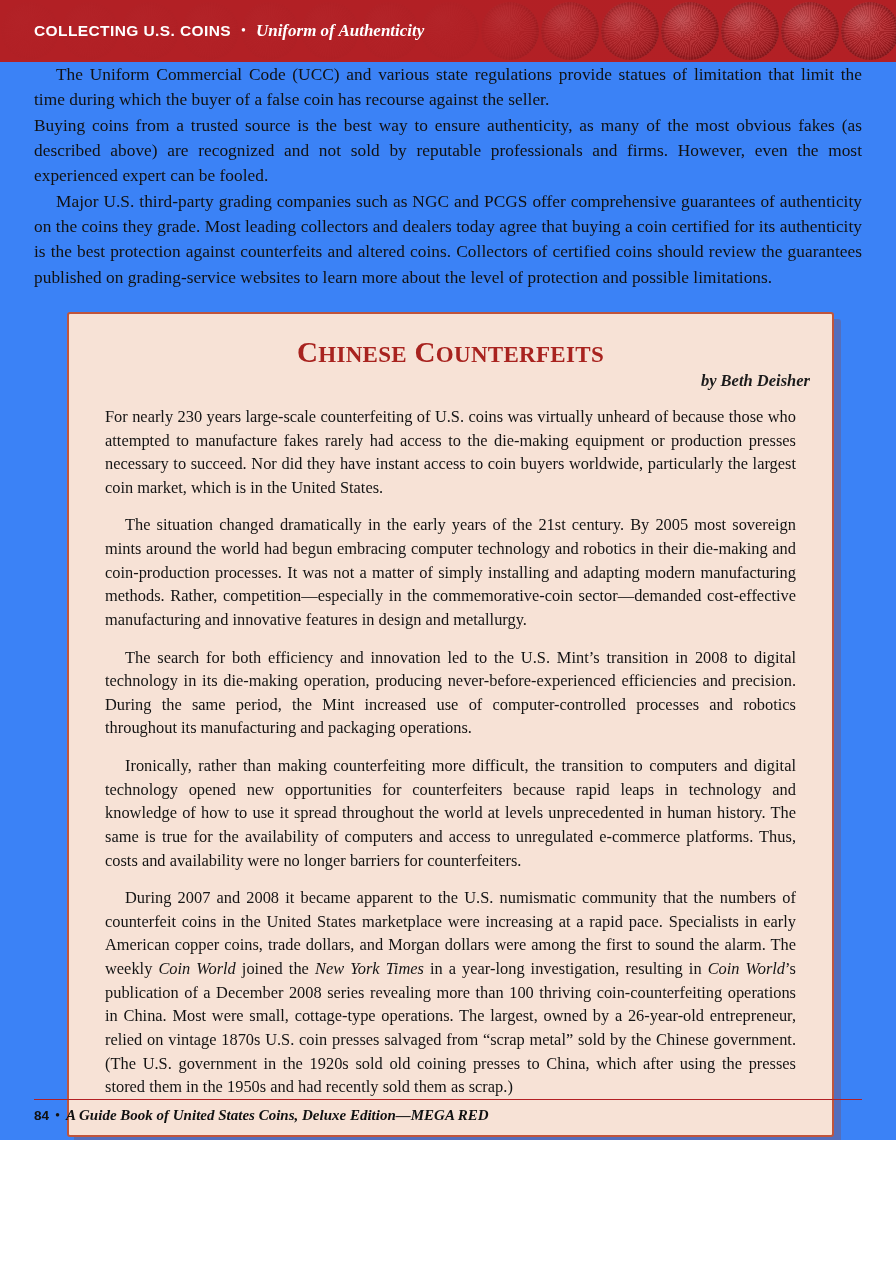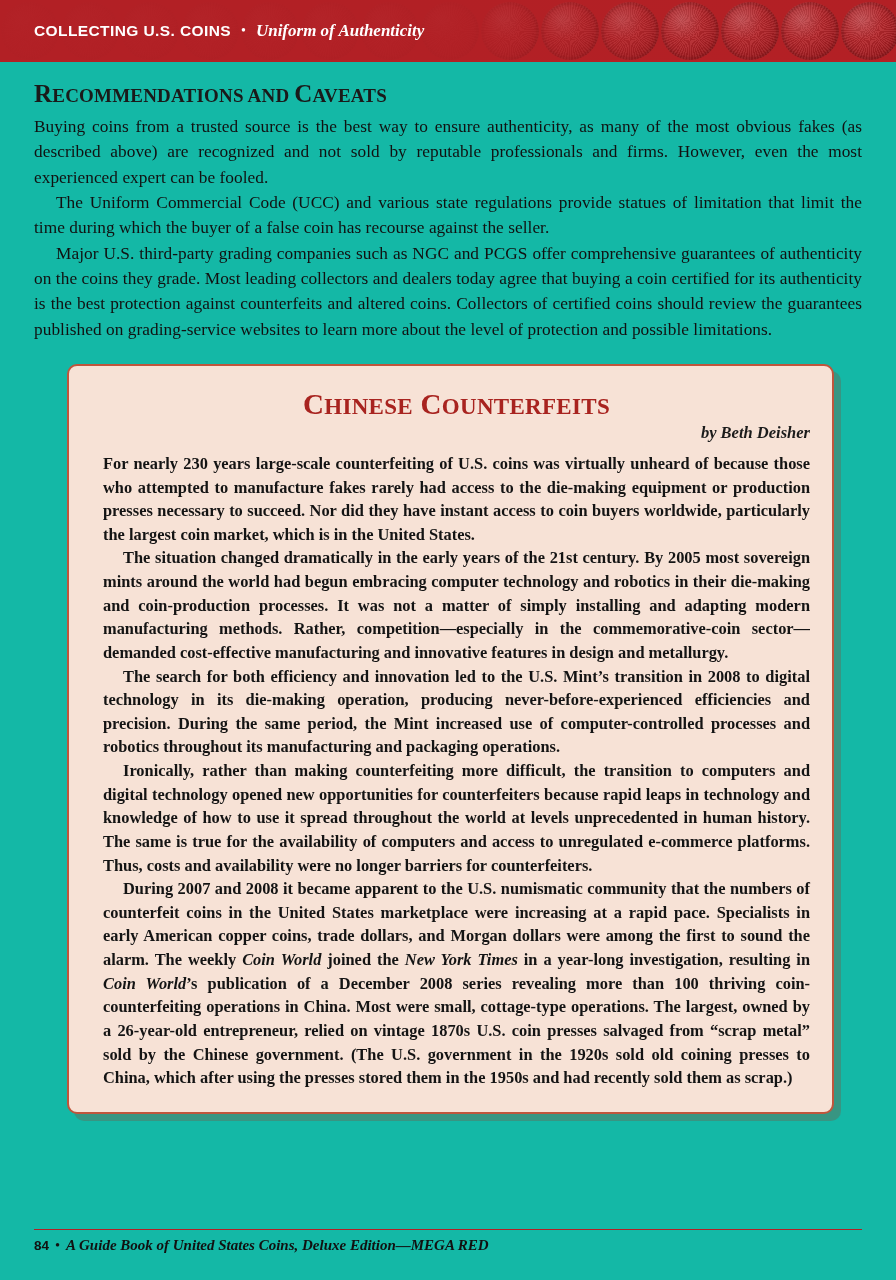--- a/index.html
+++ b/index.html
@@ -3,22 +3,22 @@
 <meta charset="utf-8">
 <style>
   html, body {
     margin: 0;
     padding: 0;
     background: #ffffff;
   }
   .page {
     position: relative;
     width: 896px;
-    height: 1280px;
-    background: #14b8a6;
+    height: 1140px;
+    background: #3b82f6;
     overflow: hidden;
     font-family: "Liberation Serif", serif;
   }
 
   
   .header-band {
     position: relative;
     height: 62px;
     background: #b32025;
     overflow: hidden;
@@ -103,22 +103,22 @@
   p.body-par.indent {
     text-indent: 22px;
   }
 
   
   .sidebar-box {
     position: relative;
     margin: 22px 28px 0 33px;
     background: #f7e2d6;
     border: 2px solid #c0553c;
-    border-radius: 10px;
-    padding: 18px 22px 22px 34px;
+    border-radius: 3px;
+    padding: 18px 22px 22px 22px;
     box-shadow: 7px 7px 0 0 rgba(150,60,40,0.28);
   }
   .sidebar-title {
     text-align: center;
     color: #a8231f;
     font-family: "Liberation Serif", serif;
     font-weight: bold;
     font-size: 29px;
     margin: 4px 0 2px 0;
     letter-spacing: 0.3px;
@@ -128,38 +128,37 @@
   }
   .sidebar-byline {
     text-align: right;
     font-style: italic;
     font-weight: bold;
     font-size: 16.5px;
     color: #1b1b1b;
     margin-bottom: 9px;
   }
   .sidebar-box p {
-    margin: 0;
+    margin: 14px;
     font-size: 16.4px;
     line-height: 1.44;
     text-align: justify;
     color: #141414;
-    font-weight: bold;
   }
   .sidebar-box p.indent {
     text-indent: 20px;
   }
   em.ital { font-style: italic; }
 
   
   .footer {
     position: absolute;
     left: 34px;
     right: 34px;
-    bottom: 26px;
+    bottom: 16px;
   }
   .footer-rule {
     border-top: 1px solid #b32025;
     margin-bottom: 7px;
   }
   .footer-line {
     font-size: 14.5px;
     color: #111;
   }
   .footer-num {
@@ -200,26 +199,23 @@
     <div class="header-overlay"></div>
     <div class="header-text">
       <span class="header-title">COLLECTING U.S. COINS</span>
       <span class="header-sep">•</span>
       <span class="header-sub">Uniform of Authenticity</span>
     </div>
   </div>
 
   <div class="body-wrap">
 
-    <h2 class="section-head">
-      <span>R</span><span class="sc">ECOMMENDATIONS</span><span class="sc"> AND </span><span>C</span><span class="sc">AVEATS</span>
-    </h2>
-
+
+    <p class="body-par indent">The Uniform Commercial Code (UCC) and various state regulations provide statues of limitation that limit the time during which the buyer of a false coin has recourse against the seller.</p>
     <p class="body-par">Buying coins from a trusted source is the best way to ensure authenticity, as many of the most obvious fakes (as described above) are recognized and not sold by reputable professionals and firms. However, even the most experienced expert can be fooled.</p>
-    <p class="body-par indent">The Uniform Commercial Code (UCC) and various state regulations provide statues of limitation that limit the time during which the buyer of a false coin has recourse against the seller.</p>
     <p class="body-par indent">Major U.S. third-party grading companies such as NGC and PCGS offer comprehensive guarantees of authenticity on the coins they grade. Most leading collectors and dealers today agree that buying a coin certified for its authenticity is the best protection against counterfeits and altered coins. Collectors of certified coins should review the guarantees published on grading-service websites to learn more about the level of protection and possible limitations.</p>
 
     <div class="sidebar-box">
       <div class="sidebar-title">
         <span>C</span><span class="sc">HINESE</span><span> </span><span>C</span><span class="sc">OUNTERFEITS</span>
       </div>
       <div class="sidebar-byline">by Beth Deisher</div>
 
       <p>For nearly 230 years large-scale counterfeiting of U.S. coins was virtually unheard of because those who attempted to manufacture fakes rarely had access to the die-making equipment or production presses necessary to succeed. Nor did they have instant access to coin buyers worldwide, particularly the largest coin market, which is in the United States.</p>
       <p class="indent">The situation changed dramatically in the early years of the 21st century. By 2005 most sovereign mints around the world had begun embracing computer technology and robotics in their die-making and coin-production processes. It was not a matter of simply installing and adapting modern manufacturing methods. Rather, competition—especially in the commemorative-coin sector—demanded cost-effective manufacturing and innovative features in design and metallurgy.</p>

